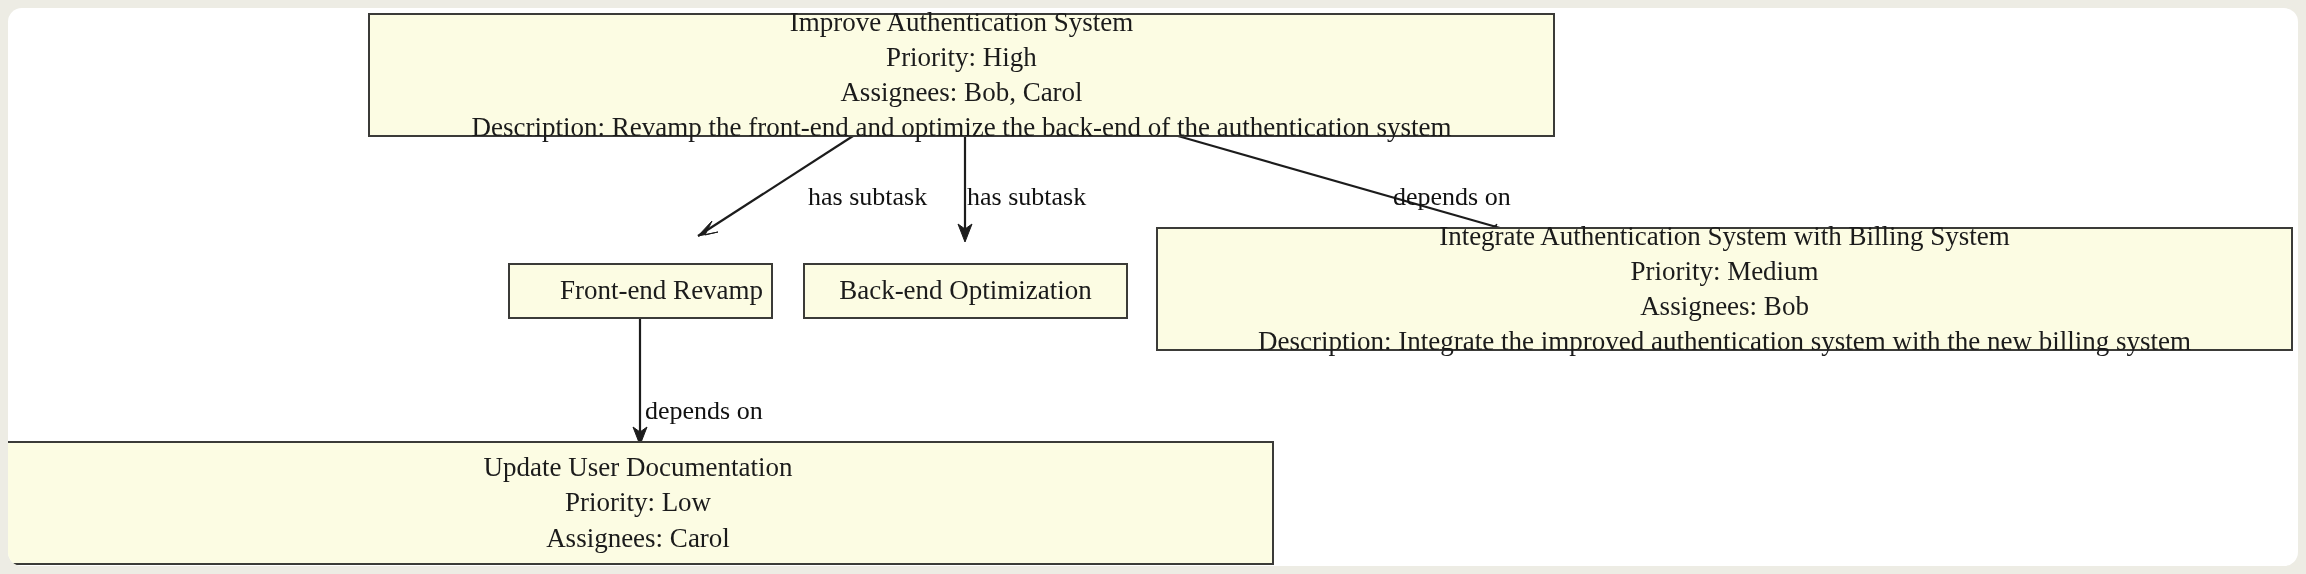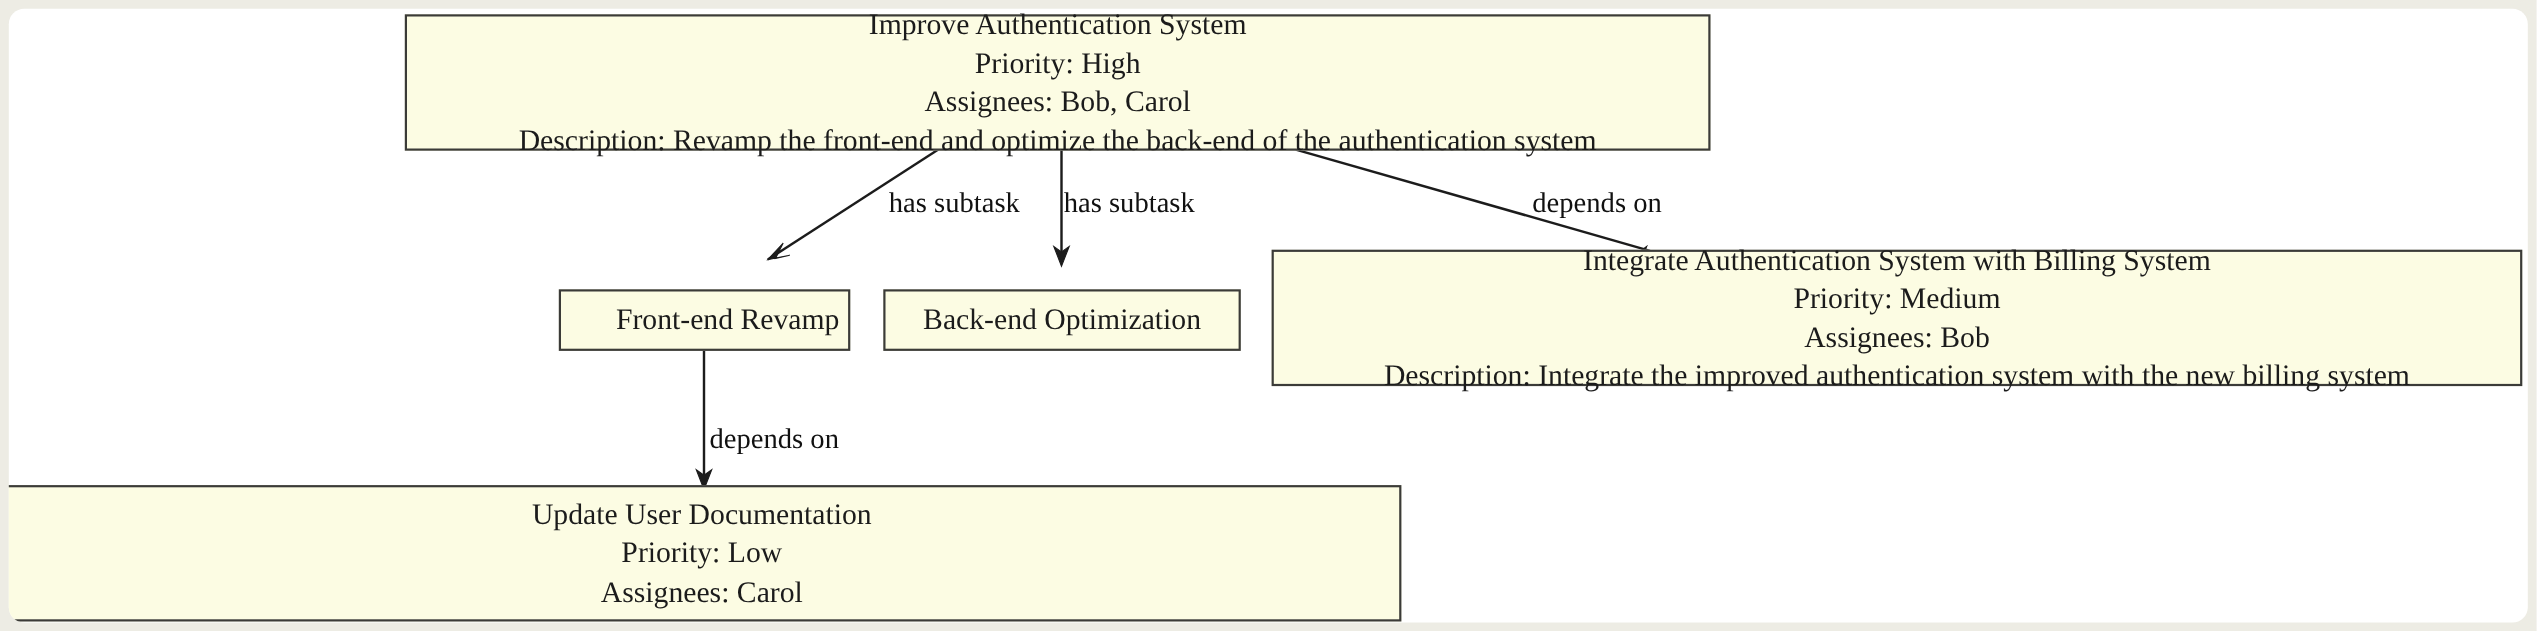--- a/index.html
+++ b/index.html
@@ -48,20 +48,21 @@
   }
   .node .line {
     display: block;
   }
   .edge-label {
     position: absolute;
     color: #111111;
     font-size: 26px;
     white-space: nowrap;
     line-height: 1;
+    margin-top: 12px;
   }
   svg.edges {
     position: absolute;
     left: 0;
     top: 0;
     width: 2290px;
     height: 558px;
     overflow: visible;
     pointer-events: none;
   }

